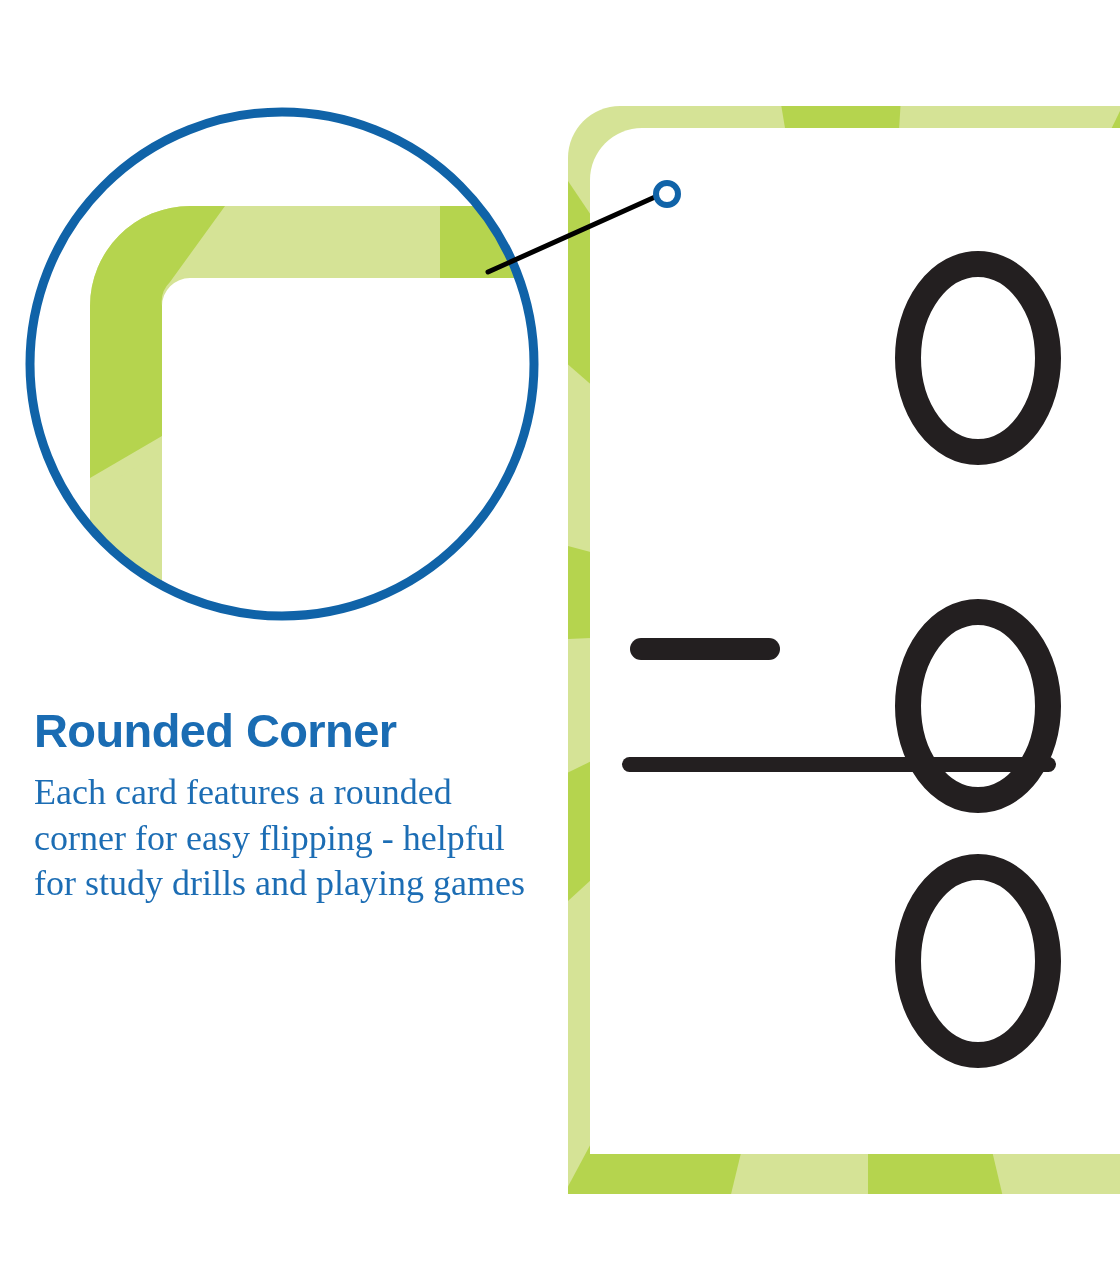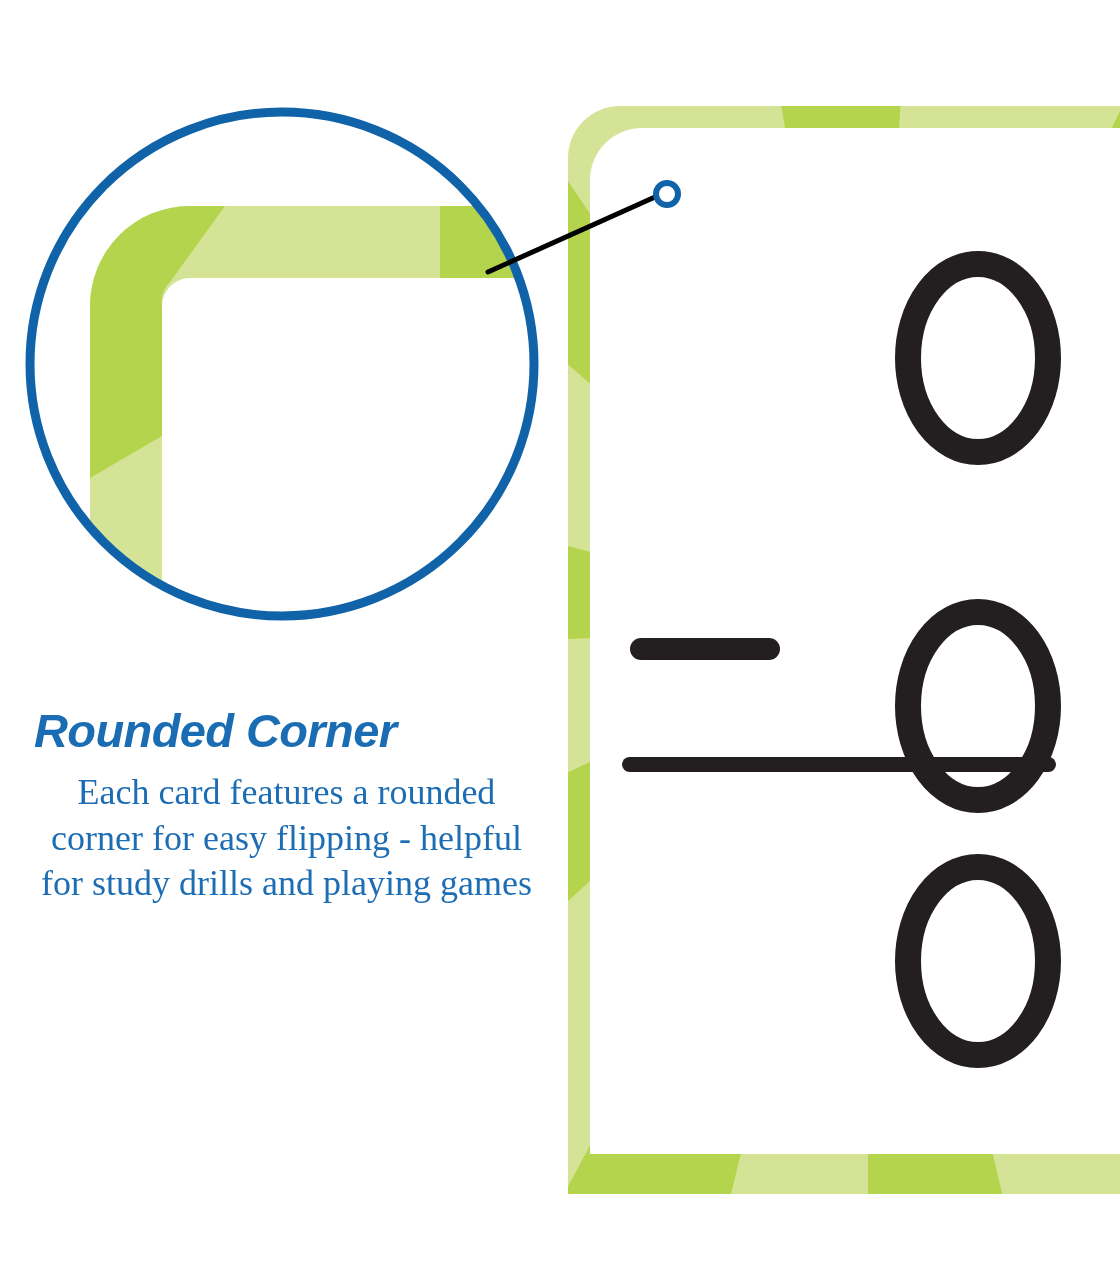--- a/index.html
+++ b/index.html
@@ -46,30 +46,28 @@
   }
   #feature-title {
     font-family: "Liberation Sans", sans-serif;
     font-weight: bold;
     font-size: 47px;
     line-height: 1.06;
     letter-spacing: -0.6px;
     color: #1a6cb3;
     margin: 0 0 14px 0;
     white-space: nowrap;
-    font-style: italic;
   }
   #feature-desc {
     font-family: "Liberation Serif", serif;
     font-size: 36px;
     line-height: 1.27;
     color: #1c6db4;
     margin: 0;
     max-width: 505px;
-    text-align: center;
   }
 
   
   #flashcard {
     position: absolute;
     left: 568px;
     top: 106px;
     width: 552px;
     height: 1088px;
   }

